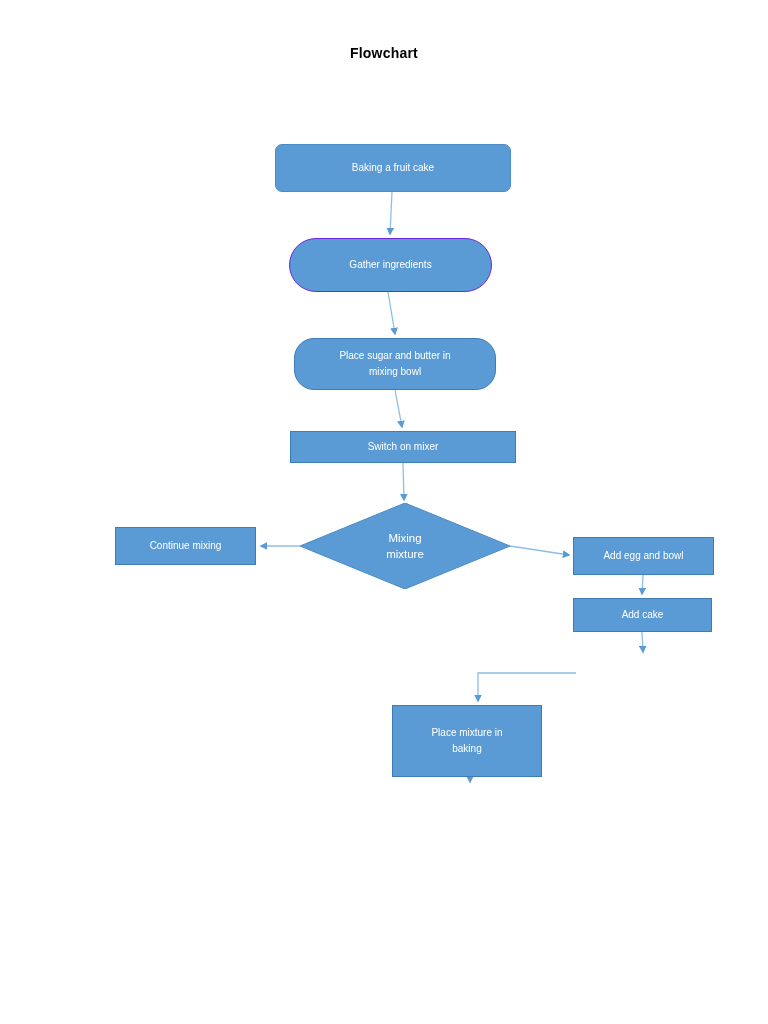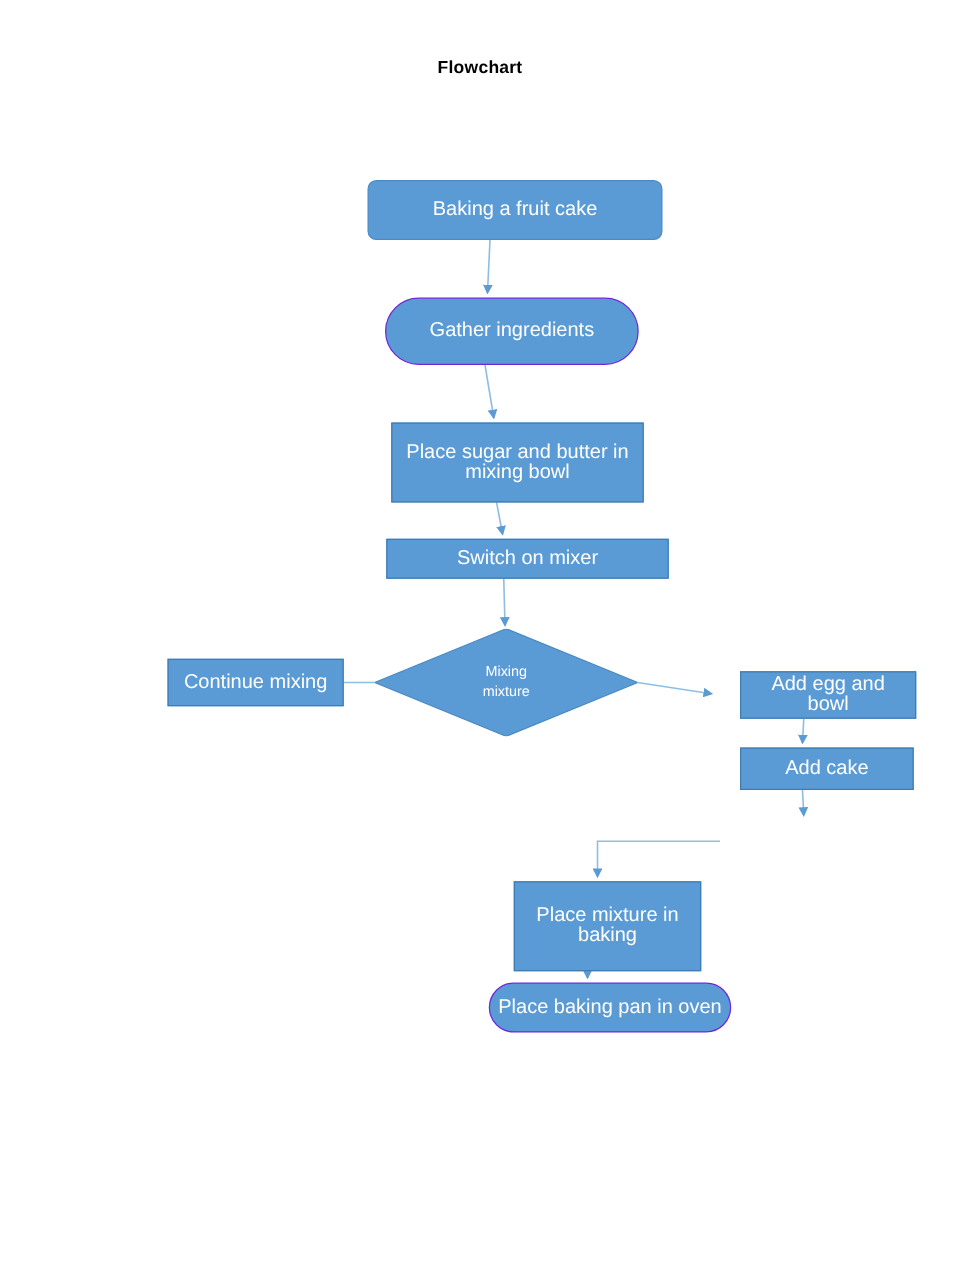--- a/index.html
+++ b/index.html
@@ -34,25 +34,24 @@
   }
   .node {
     position: absolute;
     box-sizing: border-box;
     background: #5B9BD5;
     color: #ffffff;
     display: flex;
     align-items: center;
     justify-content: center;
     text-align: center;
-    font-size: 16px;
+    font-size: 10px;
     line-height: 16px;
     padding: 2px 6px;
     white-space: pre-line;
-    margin-left: 19px;
   }
   .node.rect {
     border: 1px solid #3E7CB4;
   }
   .node.round {
     border-radius: 7px;
     border: 1px solid #4A8BC6;
   }
   .node.stadium {
     border-radius: 999px;
@@ -109,21 +108,21 @@
       <path d="M 642 632 L 643 652"></path>
       <path d="M 576 673 L 478 673 L 478 701"></path>
       <path d="M 470 759 L 470 782"></path>
     </g>
   </svg>
 
   <div class="node round" style="left:275px; top:144px; width:236px; height:48px;">Baking a fruit cake</div>
 
   <div class="node stadium" style="left:289px; top:238px; width:203px; height:54px;">Gather ingredients</div>
 
-  <div class="node rect" style="left:294px; top:338px; width:202px; height:64px;">Place sugar and butter in
+  <div class="node rect" style="left:294px; top:338px; width:202px; height:52px;border-radius:20px;">Place sugar and butter in
 mixing bowl</div>
 
   <div class="node rect" style="left:290px; top:431px; width:226px; height:32px;">Switch on mixer</div>
 
   <div class="diamond-wrap" style="left:300px; top:503px; width:210px; height:86px;">
     <svg width="210" height="86" viewBox="0 0 210 86">
       <polygon points="105,0 210,43 105,86 0,43" fill="#5B9BD5" stroke="#4A8BC6" stroke-width="1"></polygon>
     </svg>
     <div class="diamond-label">Mixing
 mixture</div>
@@ -132,15 +131,14 @@
   <div class="node rect" style="left:573px; top:537px; width:141px; height:38px;">Add egg and bowl</div>
 
   <div class="node rect" style="left:115px; top:527px; width:141px; height:38px;">Continue mixing</div>
 
   <div class="node rect" style="left:573px; top:598px; width:139px; height:34px;">Add cake</div>
 
 
   <div class="node rect" style="left:392px; top:705px; width:150px; height:72px;">Place mixture in
 baking</div>
 
-  <div class="node stadium" style="left:372px; top:786px; width:194px; height:40px;">Place baking pan in oven</div>
 
 </div>
 
 </body></html>

